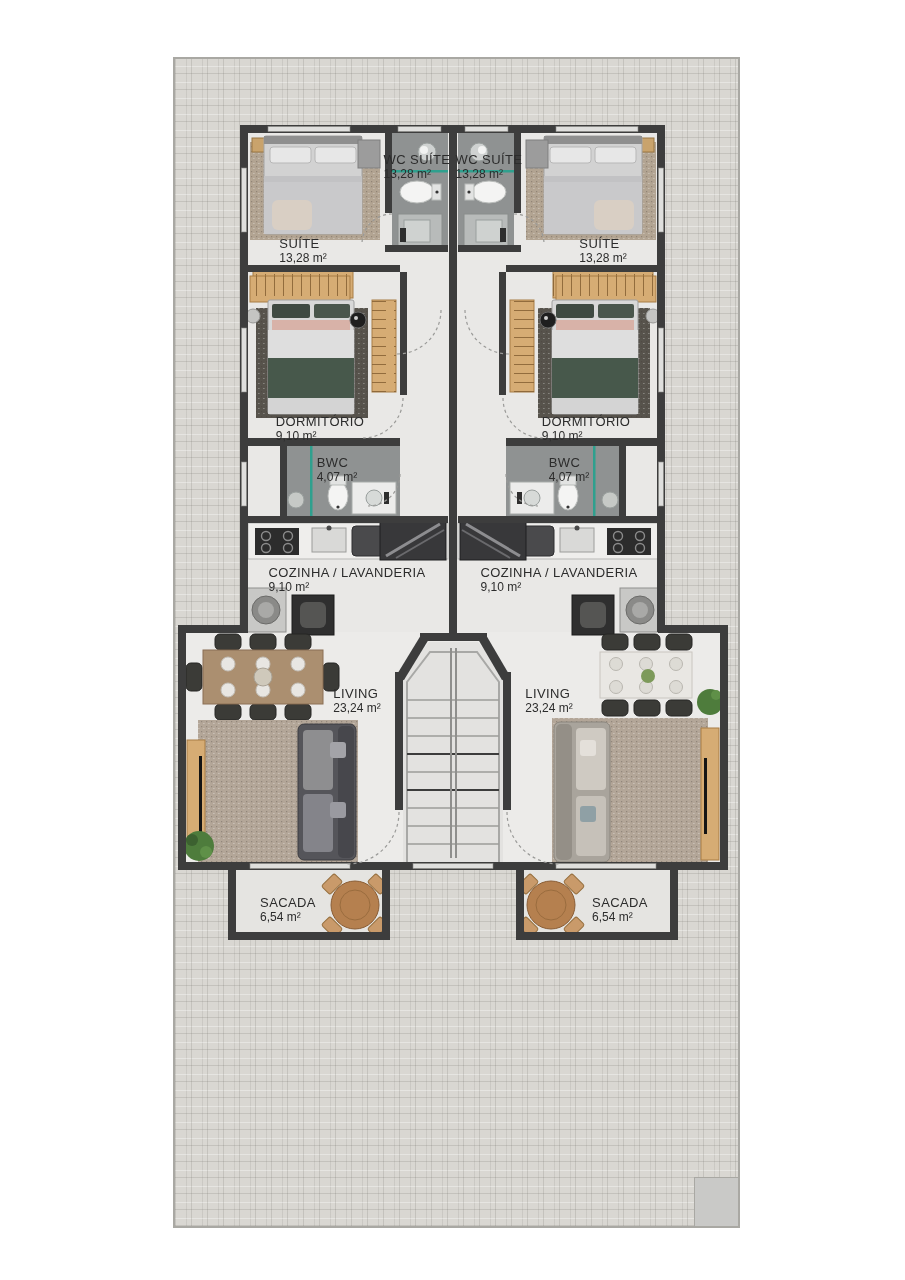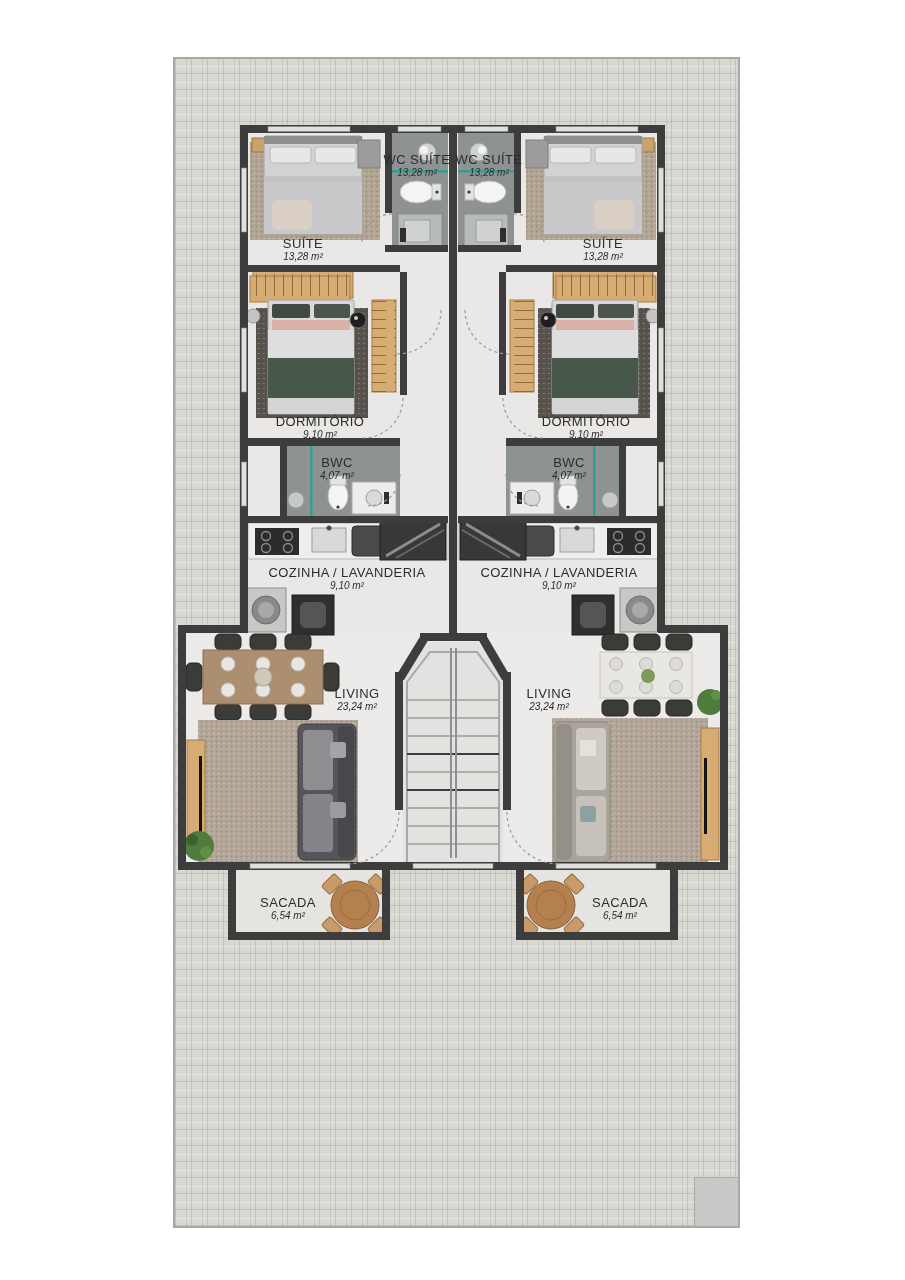--- a/index.html
+++ b/index.html
@@ -17,25 +17,25 @@
       repeating-linear-gradient(90deg, transparent 0 11px, rgba(100,98,92,.12) 11px 12px, transparent 12px 16px);
     border:2px solid #a9a8a3;
     box-sizing:border-box;
   }
   .patio-notch{
     position:absolute;right:0;bottom:0;width:43px;height:48px;
     background:#c9c9c7;border-left:1px solid #a9a8a3;border-top:1px solid #a9a8a3;
   }
   svg.plan{position:absolute;left:0;top:0;}
   .room-label{
-    position:absolute;transform:translateX(-50%);text-align:center;
+    position:absolute;transform:translateX(-50%);text-align:left;
     color:#2c2c2c;line-height:1.18;white-space:nowrap;z-index:5;
   }
   .room-label .rname{font-size:13px;letter-spacing:.4px;display:block;}
-  .room-label .rarea{font-size:10px;display:block;font-style:italic;}
+  .room-label .rarea{font-size:12px;display:block;}
 </style>
 </head>
 <body>
 
 <div class="canvas">
 
   <div class="patio">
     <div class="patio-notch"></div>
   </div>
 

